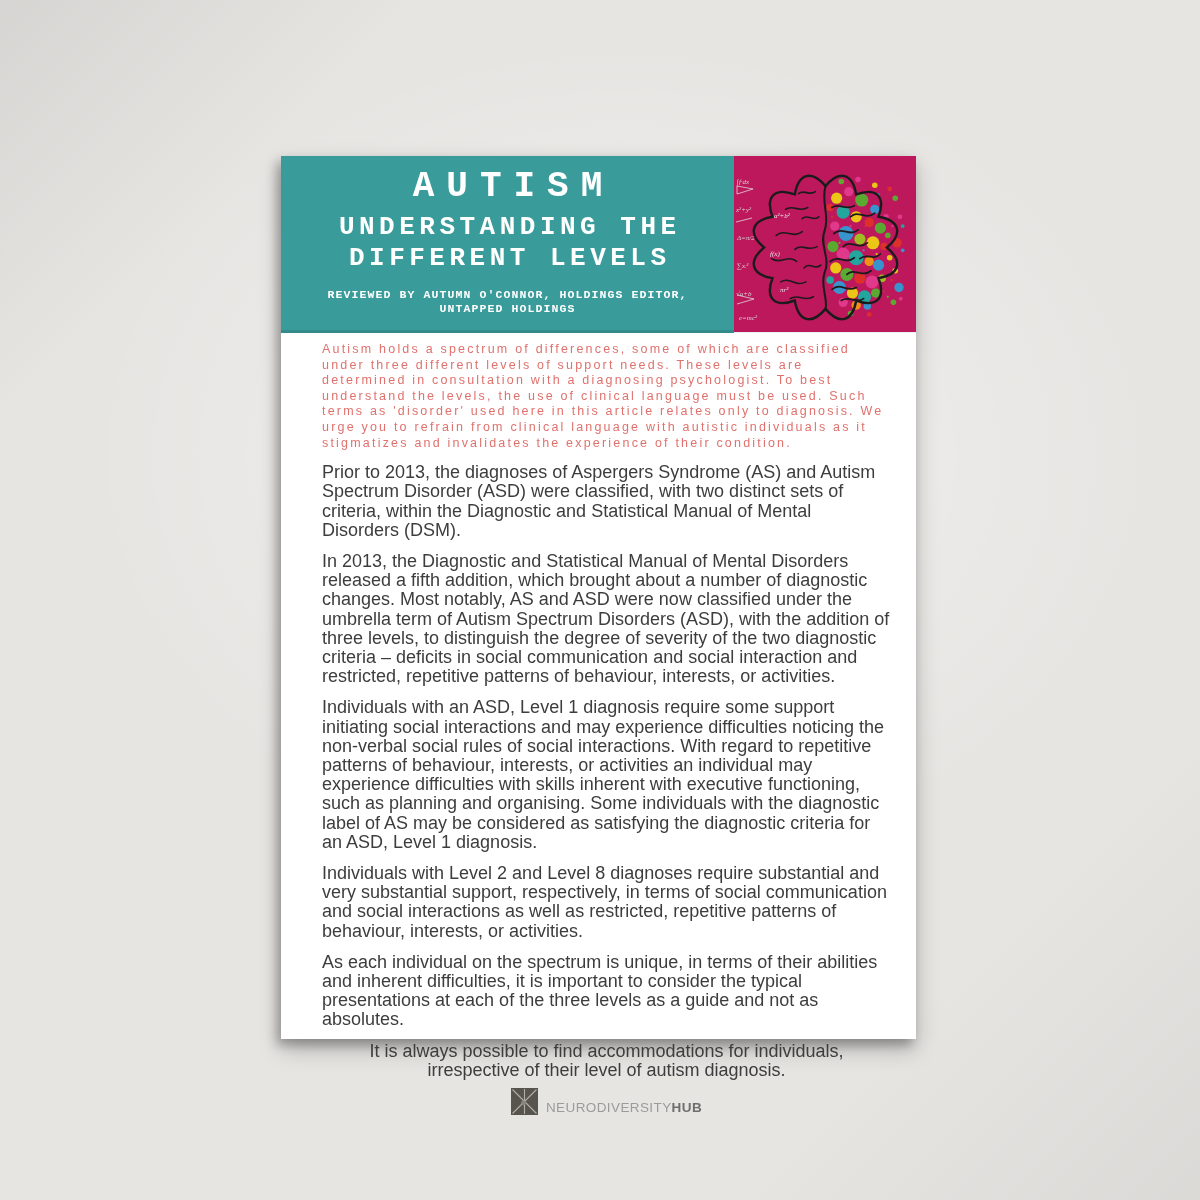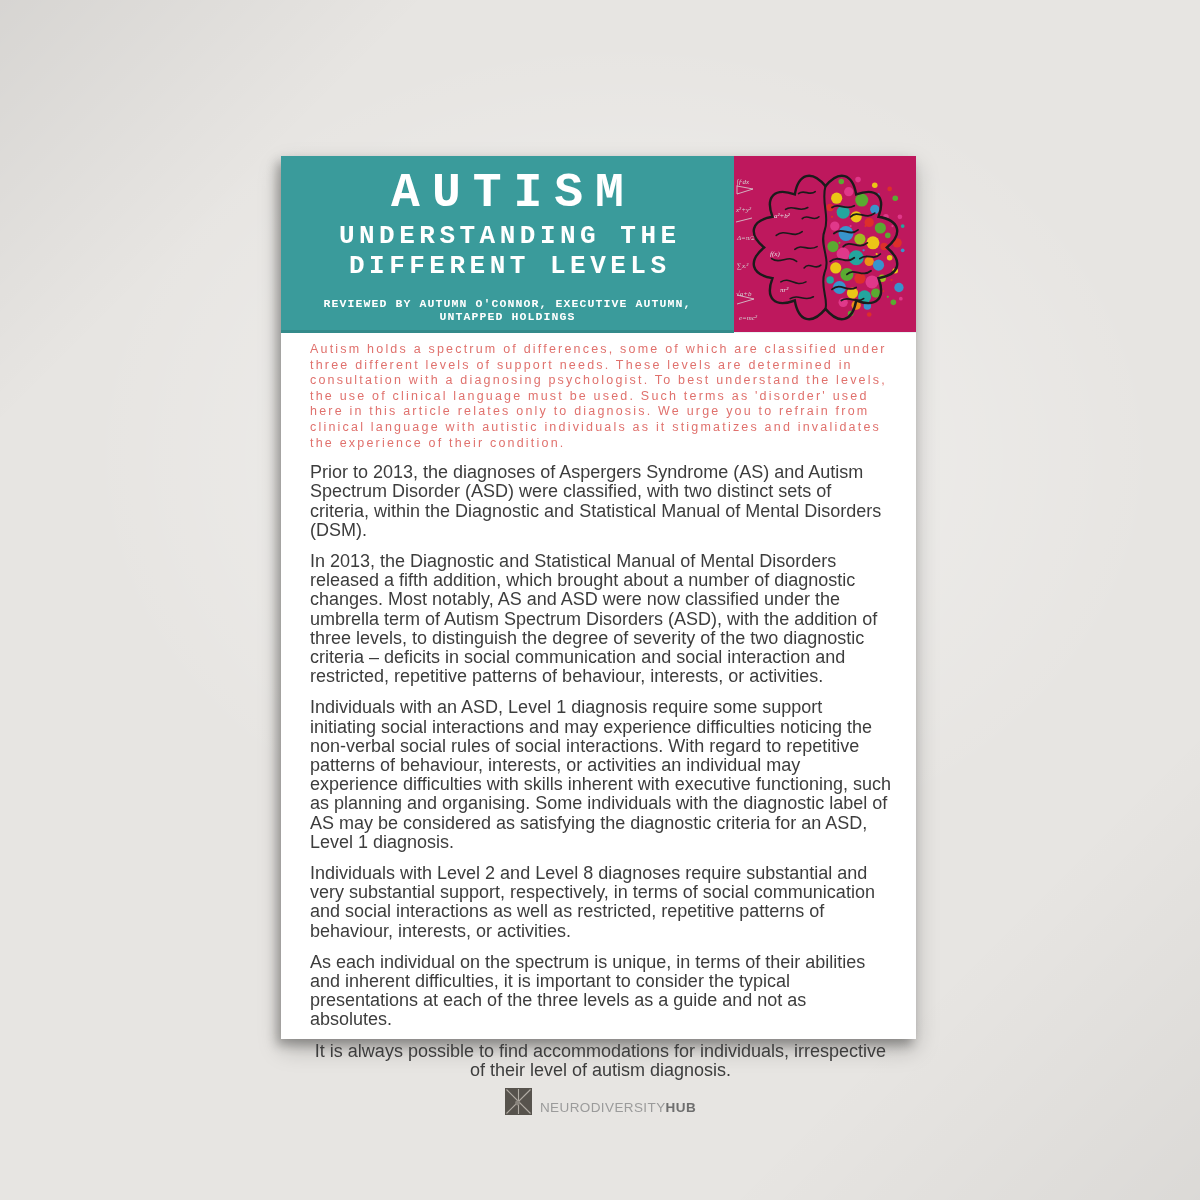--- a/index.html
+++ b/index.html
@@ -30,49 +30,50 @@
     background:#3a9b9b;
     color:#ffffff;
     text-align:center;
     padding-top:10px;
     box-shadow:inset 0 -3px 0 rgba(0,0,0,0.10);
     overflow:hidden;
   }
   .doc-title {
     font-family:"Liberation Mono", monospace;
     font-weight:bold;
-    font-size:48px;
+    font-size:36px;
     letter-spacing:12px;
     text-indent:12px;
     line-height:1.15;
   }
   .doc-subtitle {
     font-family:"Liberation Mono", monospace;
     font-weight:bold;
     font-size:26px;
     letter-spacing:4.5px;
     text-indent:4.5px;
     line-height:1.16;
+    margin-top:5px;
   }
   .byline {
     font-family:"Liberation Mono", monospace;
     font-weight:bold;
     font-size:11.5px;
     letter-spacing:1.1px;
     line-height:1.2;
     margin-top:15px;
   }
   .brain-panel {
     width:182px; flex:0 0 182px;
     background:#be185d;
     border-bottom:1px solid #e7f2f2;
   }
   .brain-panel svg { display:block; }
   
-  .content { padding:9px 25px 0 29px; }
+  .content { padding:9px 25px 0 41px; }
   .intro {
     color:#e0716d;
     font-size:12.5px;
     letter-spacing:2.2px;
     line-height:15.6px;
     margin-bottom:12px;
   }
   .para {
     color:#3d3d3d;
     font-size:18px;
@@ -100,21 +101,21 @@
 <div class="page">
 
   <div class="header">
     <div class="header-teal">
       <div class="doc-title">AUTISM</div>
       <div class="doc-subtitle">
         <div>UNDERSTANDING THE</div>
         <div>DIFFERENT LEVELS</div>
       </div>
       <div class="byline">
-        <div>REVIEWED BY AUTUMN O'CONNOR, EXECUTIVE AUTUMN,</div>
+        <div>REVIEWED BY AUTUMN O'CONNOR, HOLDINGS EDITOR,</div>
         <div>UNTAPPED HOLDINGS</div>
       </div>
     </div>
 
     <div class="brain-panel">
       <svg width="182" height="176" viewBox="0 0 182 176">
 
         <g fill="#d4d4d4" font-family="Liberation Serif, serif" font-style="italic" font-size="7" stroke="none">
           <text x="3" y="28">∫f·dx</text>
           <text x="2" y="56">x²+y²</text>

